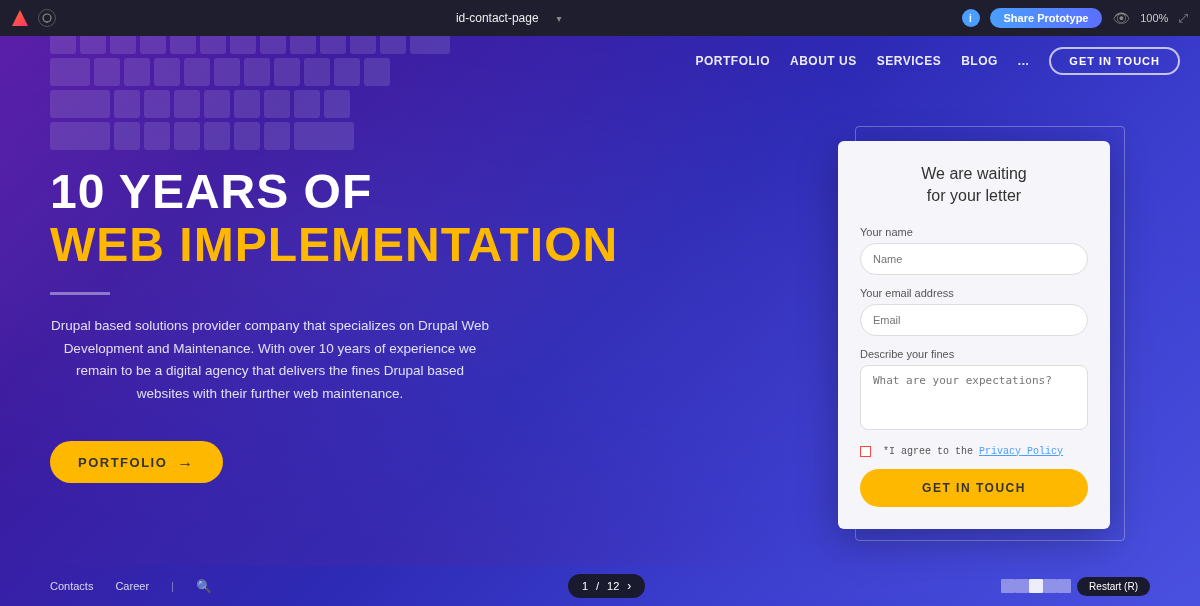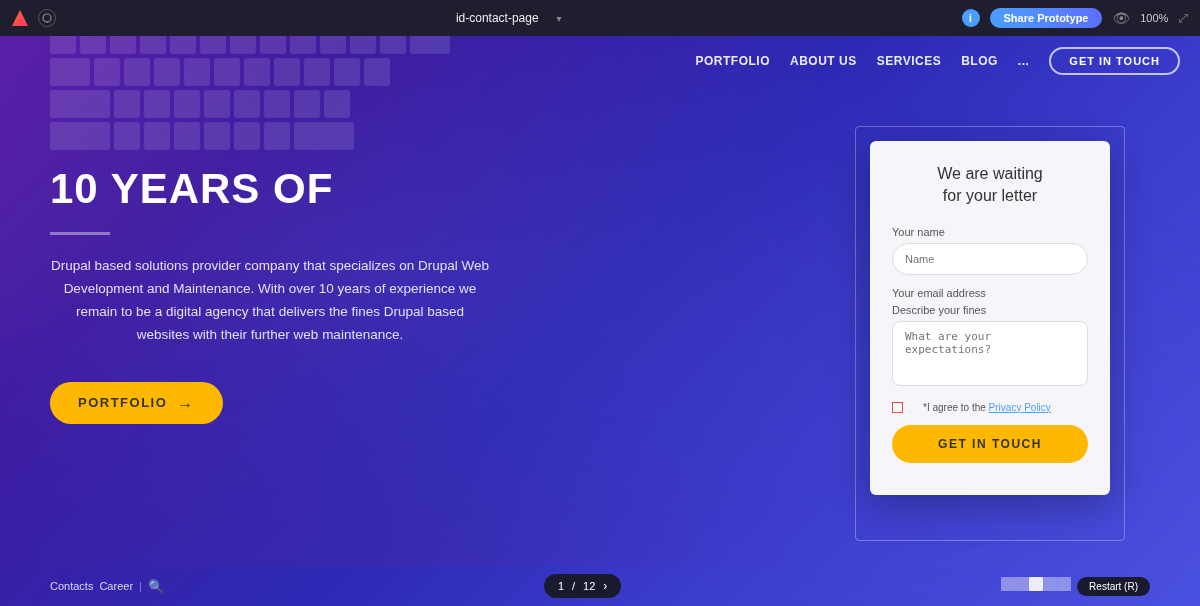--- a/index.html
+++ b/index.html
@@ -181,21 +181,21 @@
     }
 
     
     .hero-content {
       position: absolute;
       top: 130px;
       left: 50px;
       width: 580px;
     }
     .hero-title-white {
-      font-size: 42px;
+      font-size: 48px;
       font-weight: 900;
       color: white;
       line-height: 1.1;
       text-transform: uppercase;
       letter-spacing: 1px;
     }
     .hero-title-yellow {
       font-size: 48px;
       font-weight: 900;
       color: #ffb800;
@@ -235,24 +235,24 @@
     .portfolio-btn .arrow {
       font-size: 16px;
       font-weight: 700;
     }
 
     
     .contact-card {
       position: absolute;
       top: 105px;
       right: 90px;
-      width: 240px;
+      width: 272px;
       background: #f5f5fa;
       border-radius: 6px;
-      padding: 22px 22px 32px 22px;
+      padding: 22px 22px 22px 22px;
       box-shadow: 0 10px 40px rgba(0,0,0,0.3);
     }
     .contact-card-title {
       text-align: center;
       color: #333;
       font-size: 16px;
       font-weight: 400;
       line-height: 1.4;
       margin-bottom: 18px;
     }
@@ -283,22 +283,23 @@
       padding: 8px 12px;
       font-size: 11px;
       color: #999;
       margin-bottom: 12px;
       outline: none;
       resize: none;
     }
     .form-checkbox-row {
       display: flex;
       align-items: center;
-      gap: 20px;
+      gap: 12px;
       margin-bottom: 12px;
+      font-family: Liberation Mono, monospace;
     }
     .form-checkbox {
       width: 11px;
       height: 11px;
       border: 1px solid #ff4444;
       background: white;
       flex-shrink: 0;
     }
     .form-checkbox-text {
       font-size: 10px;
@@ -342,21 +343,21 @@
       right: 0;
       height: 40px;
       display: flex;
       align-items: center;
       justify-content: space-between;
       padding: 0 50px;
     }
     .bottom-links {
       display: flex;
       align-items: center;
-      gap: 6px;
+      gap: 22px;
     }
     .bottom-link {
       color: rgba(255,255,255,0.8);
       font-size: 11px;
       cursor: pointer;
     }
     .bottom-separator {
       color: rgba(255,255,255,0.4);
       font-size: 11px;
     }
@@ -374,21 +375,21 @@
       display: flex;
       align-items: center;
       gap: 8px;
     }
     .pagination-chevron {
       color: white;
       font-size: 12px;
     }
     .bottom-right-controls {
       display: flex;
-      align-items: flex-start;
+      align-items: center;
     }
     .size-box {
       width: 14px;
       height: 14px;
       background: rgba(255,255,255,0.4);
       border-radius: 1px;
     }
     .size-box.active {
       background: rgba(255,255,255,0.9);
     }
@@ -505,40 +506,42 @@
       <span class="nav-item">ABOUT US</span>
       <span class="nav-item">SERVICES</span>
       <span class="nav-item">BLOG</span>
       <span class="nav-item">...</span>
       <button class="nav-cta">GET IN TOUCH</button>
     </div>
   </nav>
 
   <div class="hero-content">
     <div class="hero-title-white">10 YEARS OF</div>
+    <div class="hero-title-yellow">WEB IMPLEMENTATION</div>
     <div class="hero-divider"></div>
     <p class="hero-description">Drupal based solutions provider company that specializes on Drupal Web Development and Maintenance. With over 10 years of experience we remain to be a digital agency that delivers the fines Drupal based websites with their further web maintenance.</p>
     <button class="portfolio-btn">
       <span>PORTFOLIO</span>
       <span class="arrow">→</span>
     </button>
   </div>
 
   <div class="card-border"></div>
 
   <div class="contact-card">
     <div class="contact-card-title">
       <span>We are waiting</span><br>
       <span>for your letter</span>
     </div>
 
     <label class="form-label">Your name</label>
     <input class="form-input" type="text" placeholder="Name" style="">
 
     <label class="form-label">Your email address</label>
+    <input class="form-input" type="email" placeholder="Email" style="">
 
     <label class="form-label">Describe your fines</label>
     <textarea class="form-textarea" placeholder="What are your expectations?" style=""></textarea>
 
     <div class="form-checkbox-row">
       <div class="form-checkbox"></div>
       <span class="form-checkbox-text">
         <span>*I agree to the </span><span class="privacy-link">Privacy Policy</span>
       </span>
     </div>

